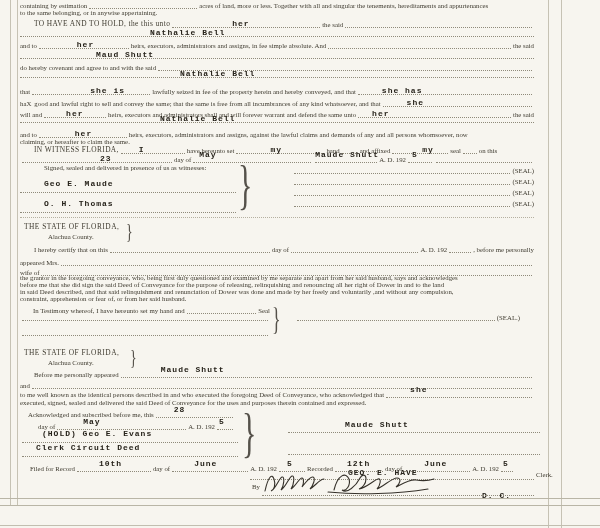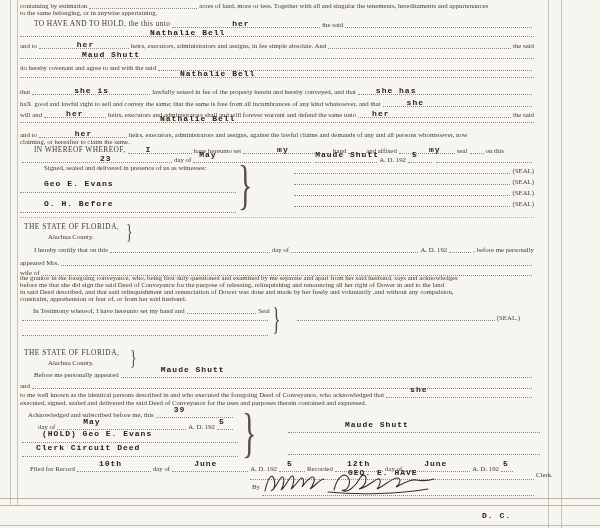--- a/index.html
+++ b/index.html
@@ -59,39 +59,39 @@
   <div class="row" style="top:42px">
     <span class="t">and to</span>
     <span class="dots" style="flex:0 0 90px">
       <span class="entry" style="left:38px">her</span>
     </span>
     <span class="t">heirs, executors, administrators and assigns, in fee simple absolute.  And</span>
     <span class="dots grow"></span>
     <span class="t">the said</span>
   </div>
   <div class="lineabs" style="top:56px;left:20px;right:66px">
-    <span class="entry" style="left:62px">Maud Shutt</span>
+    <span class="entry" style="left:76px">Maud Shutt</span>
   </div>
 
   <div class="row" style="top:64px">
     <span class="t">do hereby covenant and agree to and with the said</span>
     <span class="dots grow"></span>
   </div>
   <div class="lineabs" style="top:75px;left:20px;right:66px">
     <span class="entry" style="left:160px">Nathalie Bell</span>
   </div>
 
   <div class="row" style="top:88px">
     <span class="t">that</span>
     <span class="dots" style="flex:0 0 118px">
-      <span class="entry" style="left:42px">she is</span>
+      <span class="entry" style="left:58px">she is</span>
     </span>
     <span class="t">lawfully seized in fee of the property herein and hereby conveyed, and that</span>
     <span class="dots grow">
-      <span class="entry" style="left:18px">she has</span>
+      <span class="entry" style="left:24px">she has</span>
     </span>
   </div>
 
   <div class="row" style="top:100px">
     <span class="t">haX</span>
     <span class="t" style="margin-left:3px">good and lawful right to sell and convey the same; that the same is free from all incumbrances of any kind whatsoever, and that</span>
     <span class="dots grow">
       <span class="entry" style="left:24px">she</span>
     </span>
   </div>
@@ -116,21 +116,21 @@
     <span class="dots" style="flex:0 0 88px">
       <span class="entry" style="left:36px">her</span>
     </span>
     <span class="t">heirs, executors, administrators and assigns, against the lawful claims and demands of any and all persons whomsoever, now</span>
   </div>
   <div class="row" style="top:138px">
     <span class="t">claiming, or hereafter to claim the same.</span>
   </div>
 
   <div class="row" style="top:146px;left:34px">
-    <span class="t big">IN WHEREOF WHEREOF,</span>
+    <span class="t big">IN WITNESS FLORIDA,</span>
     <span class="dots" style="flex:0 0 64px">
       <span class="entry" style="left:18px">I</span>
     </span>
     <span class="t">have hereunto set</span>
     <span class="dots" style="flex:0 0 88px">
       <span class="entry" style="left:34px">my</span>
     </span>
     <span class="t">hand</span>
     <span class="dots" style="flex:0 0 16px"></span>
     <span class="t">and affixed</span>
@@ -153,23 +153,23 @@
       <span class="entry raised" style="left:0px">Maude Shutt</span>
     </span>
     <span class="t">A. D. 192</span>
     <span class="dots" style="flex:0 0 24px">
       <span class="entry raised" style="left:4px">5</span>
     </span>
     <span class="dots grow"></span>
   </div>
 
   <div class="caption" style="top:164px;left:44px">Signed, sealed and delivered in presence of us as witnesses:</div>
-  <span class="abs-entry" style="top:179px;left:44px">Geo E. Evans</span>
+  <span class="abs-entry" style="top:179px;left:44px">Geo E. Maude</span>
   <div class="lineabs" style="top:190px;left:20px;width:216px"></div>
-  <span class="abs-entry" style="top:199px;left:44px">O. H. Before</span>
+  <span class="abs-entry" style="top:199px;left:44px">O. H. Thomas</span>
   <div class="lineabs" style="top:210px;left:20px;width:216px"></div>
   <div class="brace" style="top:158px;left:238px;font-size:30px;transform:scaleY(1.8)">}</div>
 
   <div class="row" style="top:167px;left:292px">
     <span class="dots grow"></span>
     <span class="sealtxt">(SEAL)</span>
   </div>
   <div class="row" style="top:178px;left:292px">
     <span class="dots grow"></span>
     <span class="sealtxt">(SEAL)</span>
@@ -252,21 +252,21 @@
       <span class="entry raised" style="left:24px">she</span>
     </span>
   </div>
   <div class="row" style="top:399px">
     <span class="t">executed, signed, sealed and delivered the said Deed of Conveyance for the uses and purposes therein contained and expressed.</span>
   </div>
 
   <div class="row" style="top:411px;left:28px;right:365px">
     <span class="t">Acknowledged and subscribed before me, this</span>
     <span class="dots grow">
-      <span class="entry raised" style="left:18px">39</span>
+      <span class="entry raised" style="left:18px">28</span>
     </span>
   </div>
   <div class="row" style="top:423px;left:38px;right:365px">
     <span class="t">day of</span>
     <span class="dots grow">
       <span class="entry raised" style="left:26px">May</span>
     </span>
     <span class="t">A. D. 192</span>
     <span class="dots" style="flex:0 0 16px">
       <span class="entry raised" style="left:2px">5</span>
@@ -314,20 +314,20 @@
   <div class="caption" style="top:471px;left:536px">Clerk.</div>
 
   <div class="caption" style="top:483px;left:252px">By</div>
   <svg class="sig" style="top:470px;left:262px" width="180" height="26" viewBox="0 0 180 26">
     <g fill="none" stroke="#35312a" stroke-width="1.1" stroke-linecap="round">
       <path d="M3 21 C6 7 10 3 12 9 C14 15 12 20 9 21 C14 19 17 8 20 7 C23 6 22 16 19 20 C24 17 27 7 30 6 C33 5 32 15 29 19 C34 16 37 8 40 8 C42 8 42 14 40 17 C44 12 48 6 51 7 C54 8 51 16 48 19 C53 16 58 9 62 9"></path>
       <path d="M72 20 C76 4 84 2 87 9 C89 15 84 22 80 20 C85 24 94 16 98 8 C100 4 104 4 104 9 C104 14 100 18 97 19 C104 18 112 10 116 9 C120 8 118 16 115 19 C122 16 130 8 135 8 C140 8 138 14 134 17 C140 14 148 9 154 10 C160 11 166 11 172 9"></path>
       <path d="M66 22 C96 25 136 24 166 19"></path>
     </g>
   </svg>
-  <span class="abs-entry" style="top:511px;left:482px">D. C.</span>
+  <span class="abs-entry" style="top:491px;left:482px">D. C.</span>
   <div class="lineabs" style="top:493px;left:262px;width:272px"></div>
 
   <div class="hline" style="top:498px"></div>
   <div class="hline" style="top:505px"></div>
   <div class="hline" style="top:525px;background:#c2beb0"></div>
 
 </div>
 
 </body></html>

